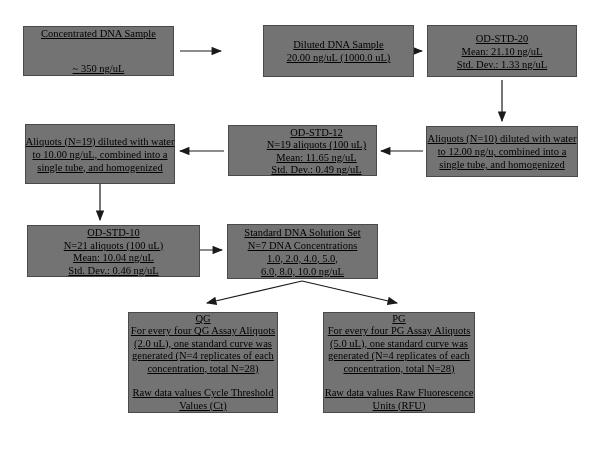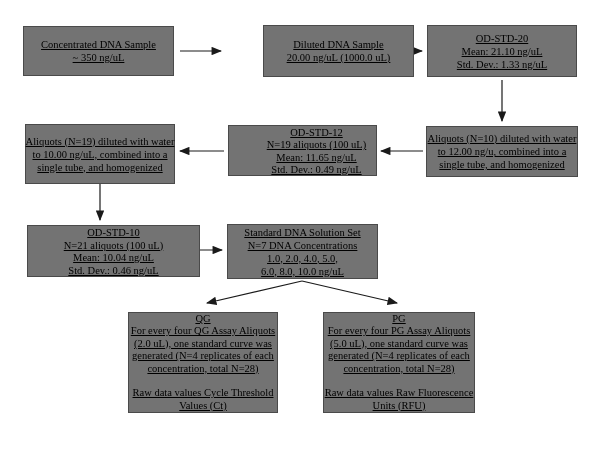--- a/index.html
+++ b/index.html
@@ -54,21 +54,21 @@
     <line x1="383" y1="51" x2="422" y2="51" stroke="#1a1a1a" stroke-width="1.2" marker-end="url(#ah)"></line>
     <line x1="502" y1="80" x2="502" y2="121" stroke="#1a1a1a" stroke-width="1.2" marker-end="url(#ah)"></line>
     <line x1="423" y1="151" x2="381" y2="151" stroke="#1a1a1a" stroke-width="1.2" marker-end="url(#ah)"></line>
     <line x1="224" y1="151" x2="180" y2="151" stroke="#1a1a1a" stroke-width="1.2" marker-end="url(#ah)"></line>
     <line x1="100" y1="178" x2="100" y2="220" stroke="#1a1a1a" stroke-width="1.2" marker-end="url(#ah)"></line>
     <line x1="182" y1="250" x2="222" y2="250" stroke="#1a1a1a" stroke-width="1.2" marker-end="url(#ah)"></line>
     <line x1="302" y1="281" x2="207" y2="303" stroke="#1a1a1a" stroke-width="1.2" marker-end="url(#ah)"></line>
     <line x1="302" y1="281" x2="397" y2="303" stroke="#1a1a1a" stroke-width="1.2" marker-end="url(#ah)"></line>
   </svg>
 
-  <div class="box" style="left:23px; top:26px; width:151px; height:50px;">
+  <div class="box" style="left:23px; top:26px; width:151px; height:50px;justify-content:space-between;">
     <span class="line">Concentrated DNA Sample</span>
     <span class="line">~ 350 ng/uL</span>
   </div>
 
   <div class="box" style="left:227px; top:25px; width:151px; height:52px;margin-left:36px;">
     <span class="line">Diluted DNA Sample</span>
     <span class="line">20.00 ng/uL (1000.0 uL)</span>
   </div>
 
   <div class="box" style="left:427px; top:25px; width:150px; height:52px;">

